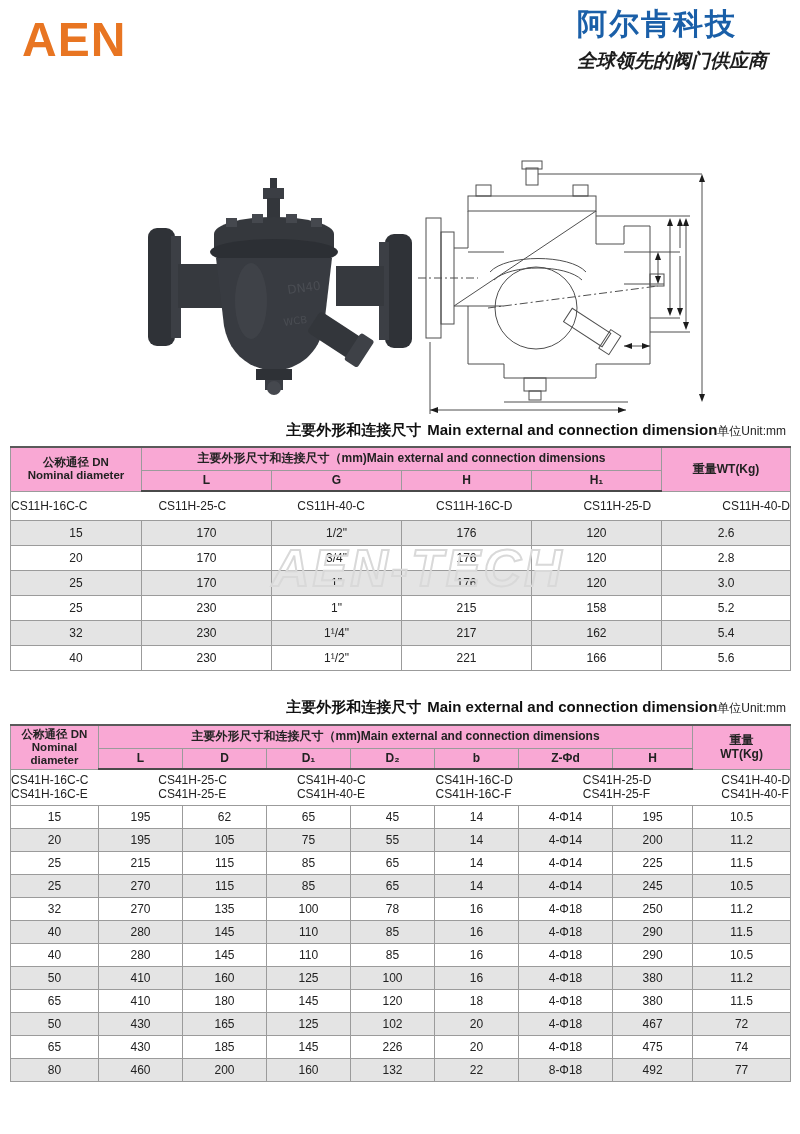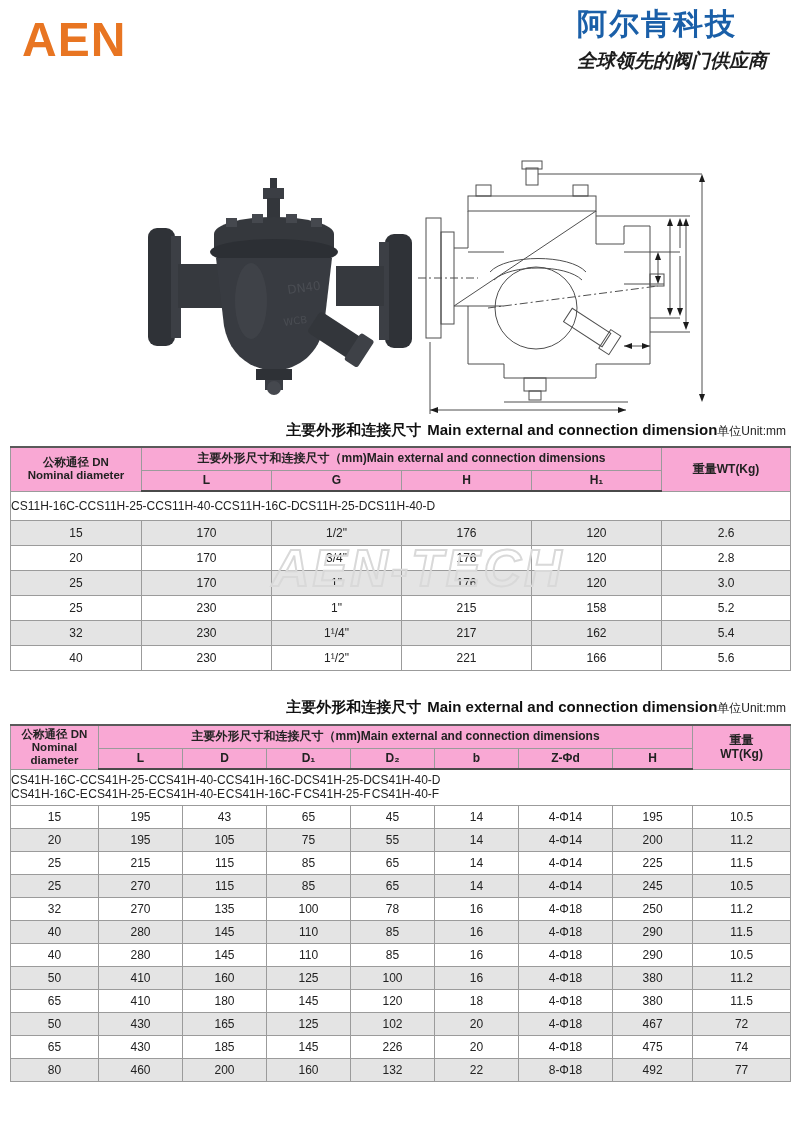--- a/index.html
+++ b/index.html
@@ -54,21 +54,21 @@
   #table2 { top:724px; }
   th, td { border:1px solid #9b9b9b; text-align:center; vertical-align:middle; padding:1px 0; }
   thead th { background:#f9a8d4; font-weight:700; }
   thead tr.dims th { border-bottom:2px solid #4a4a4a; height:21px; }
   thead tr.grp  th { height:23px; }
   .dn-cell  { font-size:11.5px; line-height:13px; }
   .wt-cell  { font-size:12px; line-height:14px; }
   tr.model-row td { background:#fff; border-bottom:1px solid #9b9b9b; }
   #table1 tr.model-row td { height:29px; }
   #table2 tr.model-row td { height:36px; }
-  .model-flex { display:flex; justify-content:flex-start; align-items:center; width:100%; }
+  .model-flex { display:flex; justify-content:space-between; align-items:center; width:100%; }
   .model-flex span, .model-pair { font-size:12px; white-space:nowrap; }
   .model-pair { line-height:14px; text-align:left; }
   #table1 tbody td { height:25px; }
   #table2 tbody td { height:23px; }
   #table1 tbody tr:nth-child(odd)  { background:#e4e4e4; }
   #table2 tbody tr:nth-child(even) { background:#e4e4e4; }
 
   
   .watermark {
     position:absolute; left:272px; top:538px; z-index:3;
@@ -365,21 +365,21 @@
               <div>CS41H-40-F</div>
             </div>
           </div>
         </td>
       </tr>
     </thead>
     <tbody>
         <tr>
           <td>15</td>
           <td>195</td>
-          <td>43</td>
+          <td>62</td>
           <td>65</td>
           <td>45</td>
           <td>14</td>
           <td>4-Φ14</td>
           <td>195</td>
           <td>10.5</td>
         </tr>
         <tr>
           <td>20</td>
           <td>195</td>

